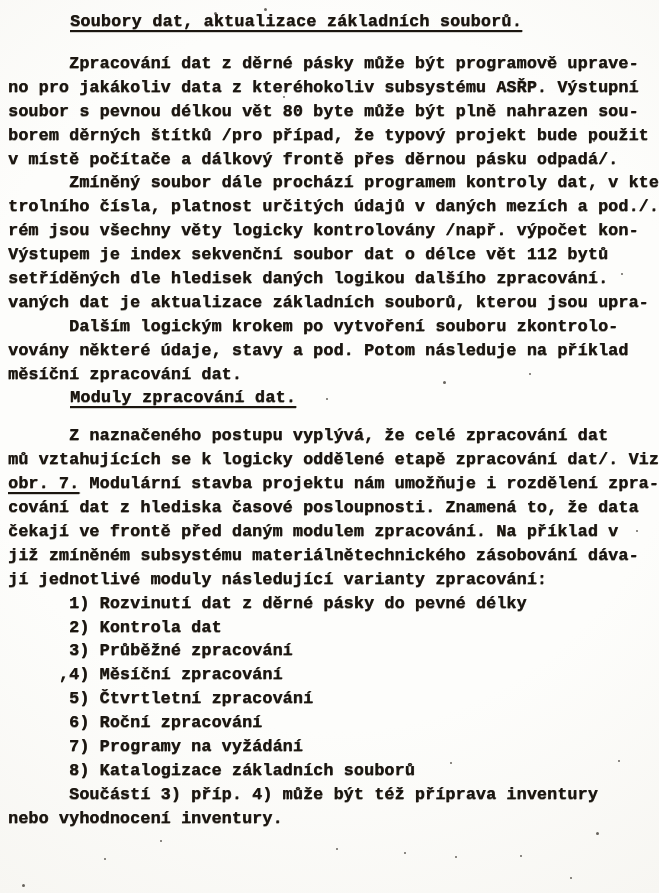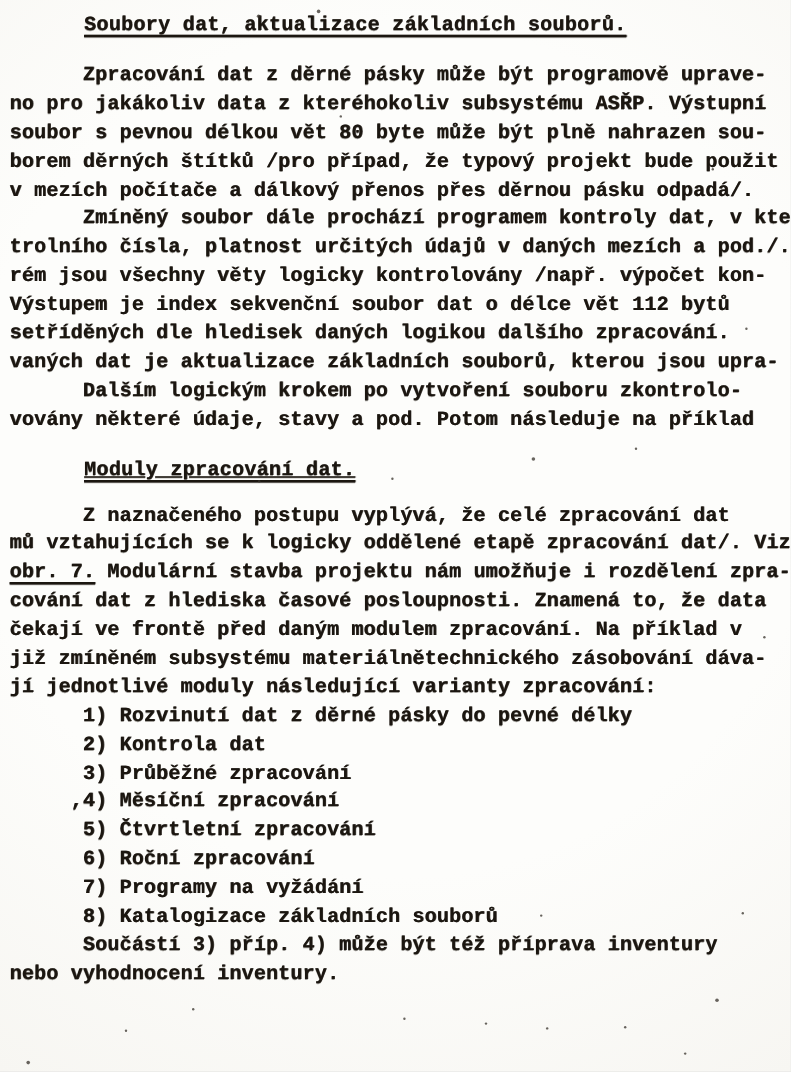--- a/index.html
+++ b/index.html
@@ -20,21 +20,21 @@
     text-shadow: 0.5px 0 0 rgba(27,22,16,0.75), 0 0.5px 0 rgba(27,22,16,0.4);
     -webkit-font-smoothing: none;
   }
   .heading {
     margin: 0 0 18px 62px;
     font-size: 16.8px;
     line-height: 24px;
     font-weight: 700;
     letter-spacing: 0.2px;
   }
-  .heading.second { margin-top: 18px; margin-bottom: 14px; text-decoration: underline; }
+  .heading.second { margin-bottom: 14px; }
   .uline {
     text-decoration: underline;
     text-decoration-thickness: 1.7px;
     text-underline-offset: 4px;
   }
   .body-block { margin: 0; }
   .line {
     white-space: pre;
     line-height: 23.9px;
     height: 23.9px;
@@ -52,29 +52,30 @@
 
 <div class="page">
 
   <h2 class="heading"><span class="uline">Soubory dat, aktualizace základních souborů.</span></h2>
 
   <div class="body-block">
       <div class="line">      Zpracování dat z děrné pásky může být programově uprave-</div>
       <div class="line">no pro jakákoliv data z kteréhokoliv subsystému ASŘP. Výstupní</div>
       <div class="line">soubor s pevnou délkou vět 80 byte může být plně nahrazen sou-</div>
       <div class="line">borem děrných štítků /pro případ, že typový projekt bude použit</div>
-      <div class="line">v mezích počítače a dálkový přenos přes děrnou pásku odpadá/.</div>
+      <div class="line">v místě počítače a dálkový frontě přes děrnou pásku odpadá/.</div>
       <div class="line">      Zmíněný soubor dále prochází programem kontroly dat, v kte-</div>
       <div class="line">trolního čísla, platnost určitých údajů v daných mezích a pod./.</div>
       <div class="line">rém jsou všechny věty logicky kontrolovány /např. výpočet kon-</div>
       <div class="line">Výstupem je index sekvenční soubor dat o délce vět 112 bytů</div>
       <div class="line">setříděných dle hledisek daných logikou dalšího zpracování.</div>
       <div class="line">vaných dat je aktualizace základních souborů, kterou jsou upra-</div>
       <div class="line">      Dalším logickým krokem po vytvoření souboru zkontrolo-</div>
       <div class="line">vovány některé údaje, stavy a pod. Potom následuje na příklad</div>
+      <div class="line">měsíční zpracování dat.</div>
     </div>
 
   <h2 class="heading second"><span class="uline">Moduly zpracování dat.</span></h2>
 
   <div class="body-block">
       <div class="line">      Z naznačeného postupu vyplývá, že celé zpracování dat</div>
       <div class="line">mů vztahujících se k logicky oddělené etapě zpracování dat/. Viz</div>
       <div class="line"><span class="uline">obr. 7.</span><span> Modulární stavba projektu nám umožňuje i rozdělení zpra-</span></div>
       <div class="line">cování dat z hlediska časové posloupnosti. Znamená to, že data</div>
       <div class="line">čekají ve frontě před daným modulem zpracování. Na příklad v</div>

